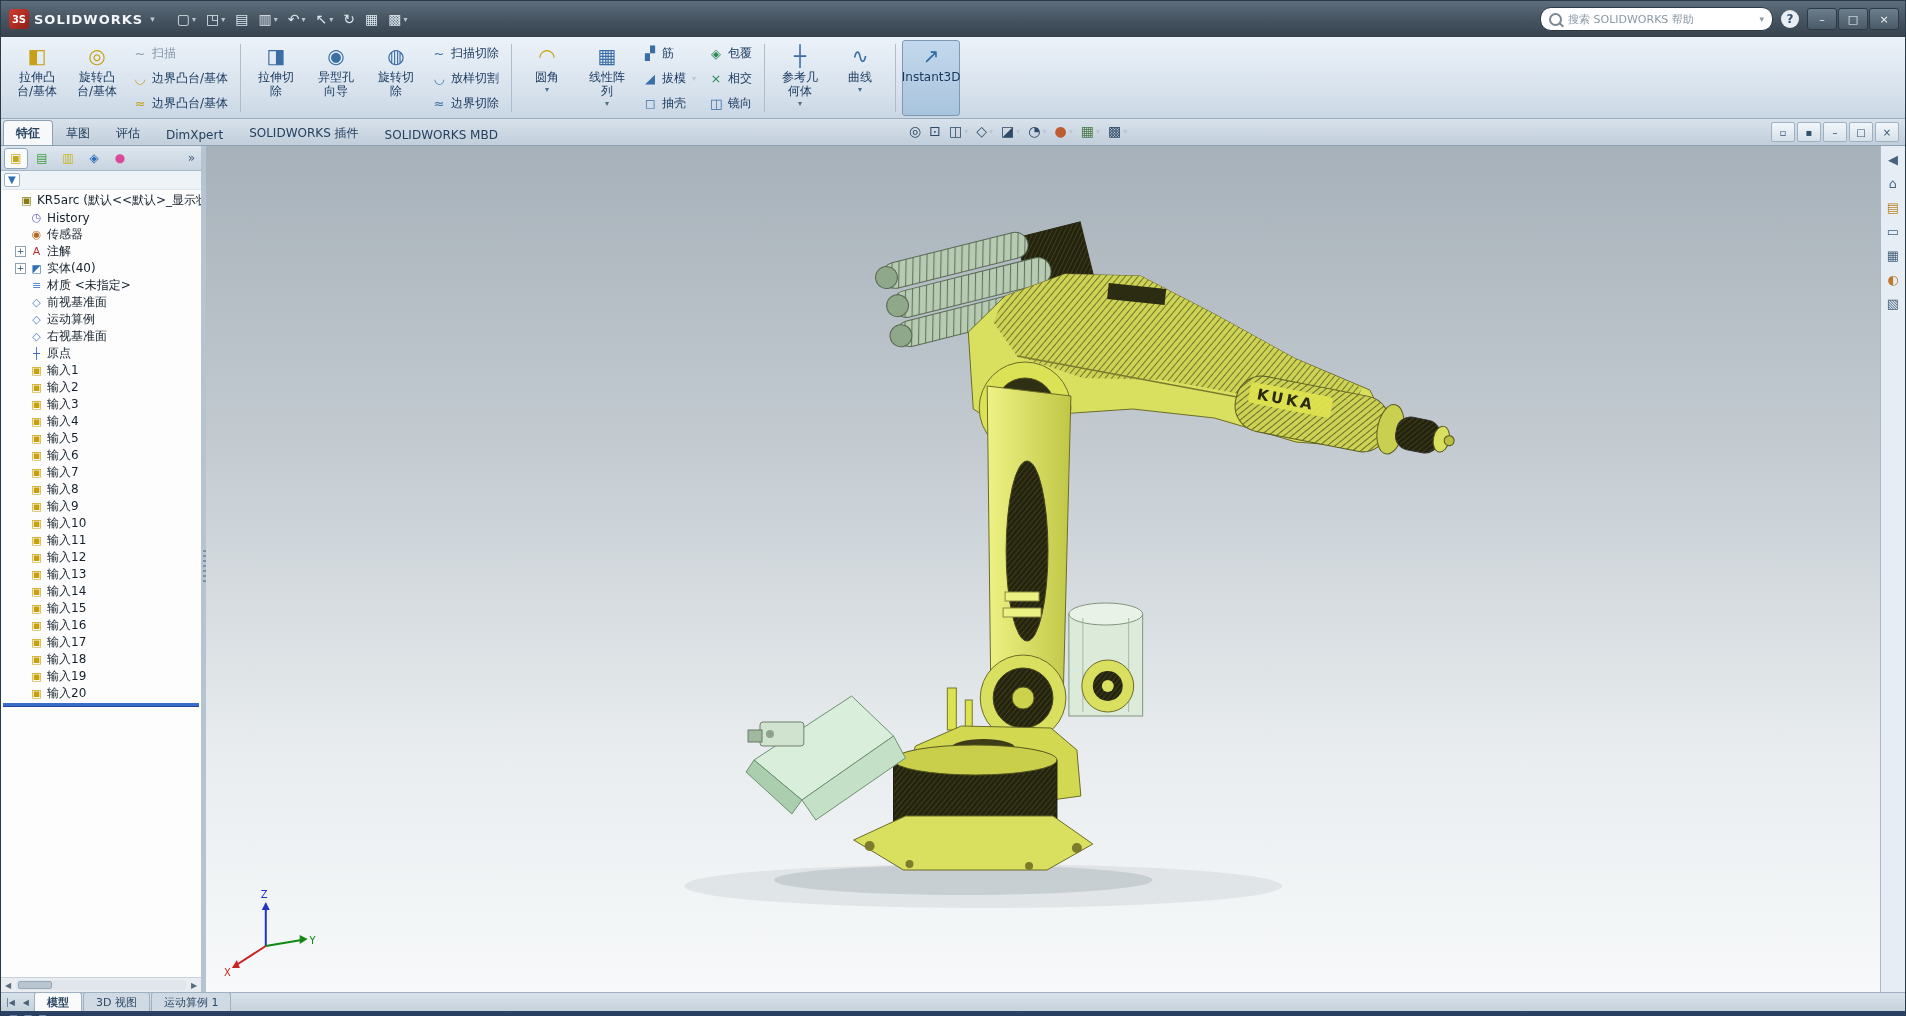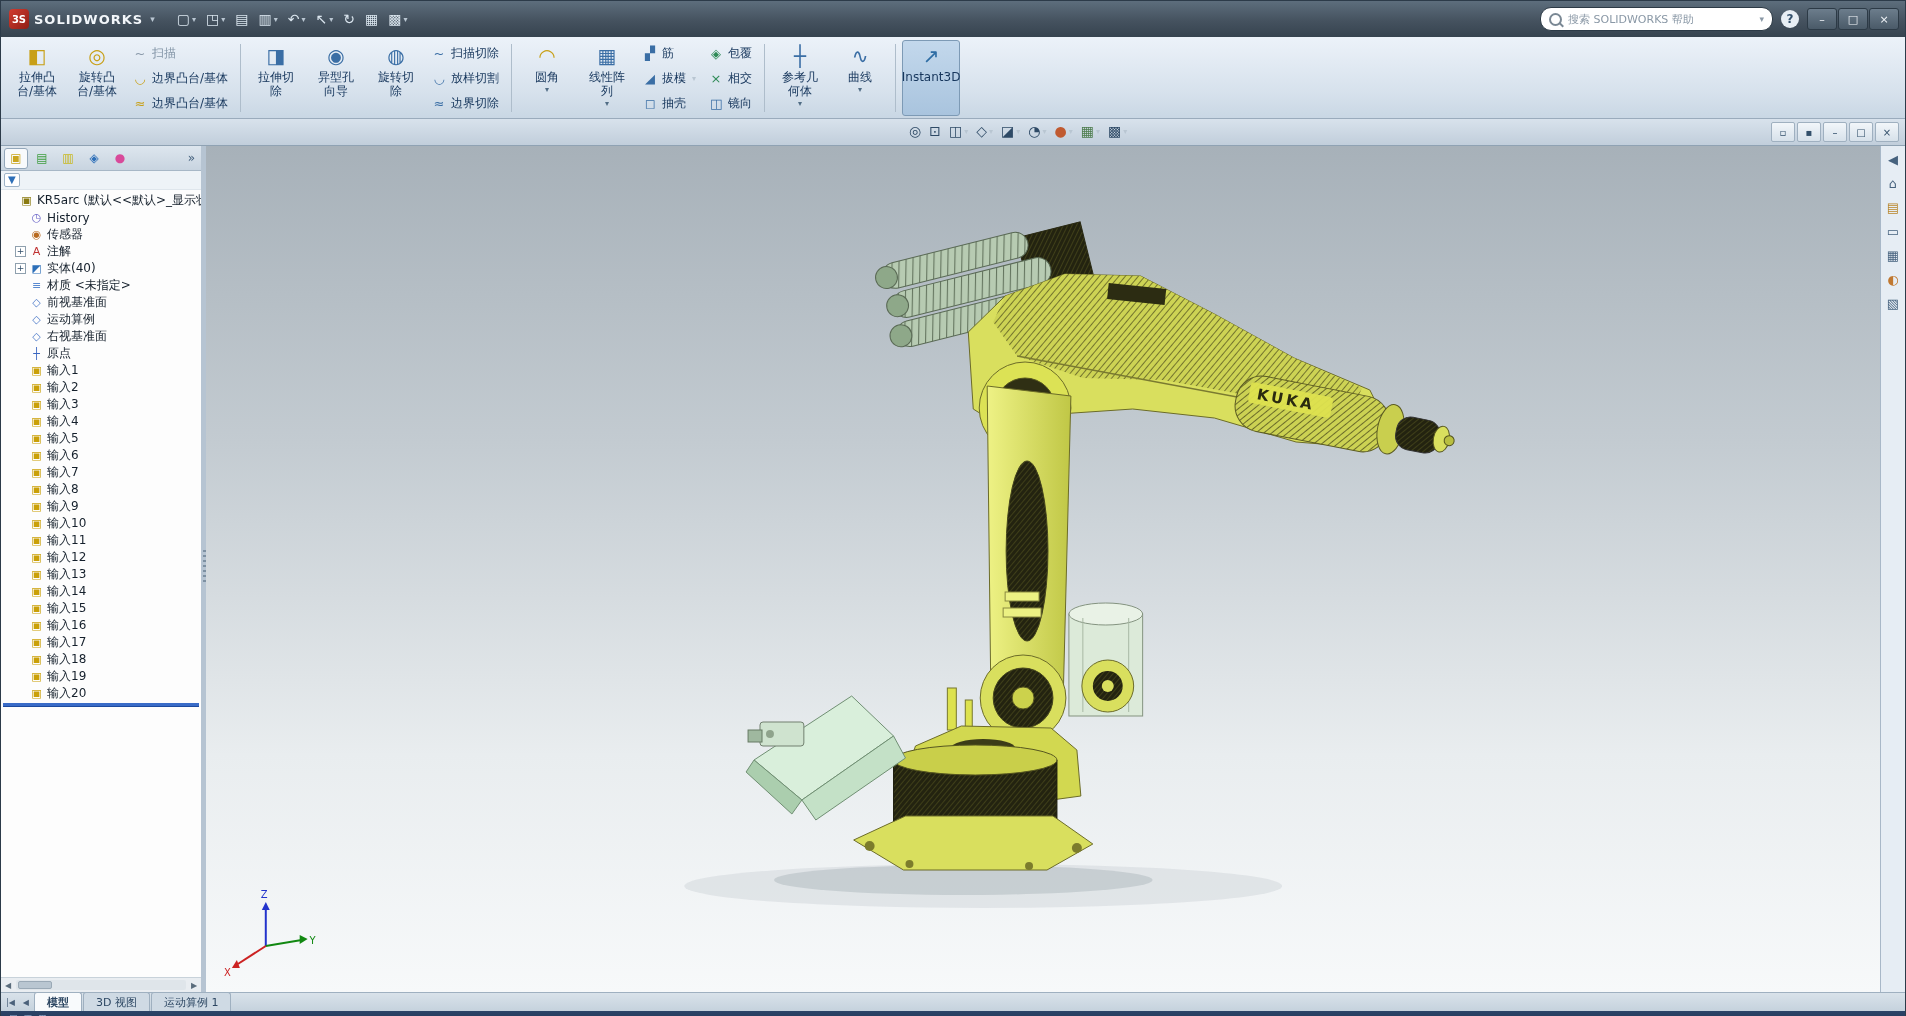--- a/index.html
+++ b/index.html
@@ -299,20 +299,28 @@
         <div class="rb-big active">
           <span class="rb-ic" style="color: rgb(46, 109, 164);">↗</span>
           <div class="rb-lab">
             <span class="rb-line">Instant3D</span>
           </div>
         </div>
       </div>
     </div>
 
   <div class="tabrow">
+    <div class="tabs" id="ribbon-tabs">
+        <div class="tab active"><span>特征</span></div>
+        <div class="tab"><span>草图</span></div>
+        <div class="tab"><span>评估</span></div>
+        <div class="tab"><span>DimXpert</span></div>
+        <div class="tab"><span>SOLIDWORKS 插件</span></div>
+        <div class="tab"><span>SOLIDWORKS MBD</span></div>
+      </div>
     <div class="headsup" id="headsup">
         <div class="hu-btn">
           <span class="hu-ic" style="color: rgb(46, 74, 102);">◎</span>
         </div>
         <div class="hu-btn">
           <span class="hu-ic" style="color: rgb(46, 74, 102);">⊡</span>
         </div>
         <div class="hu-btn">
           <span class="hu-ic" style="color: rgb(46, 74, 102);">◫</span>
           <span class="caret">▾</span>

